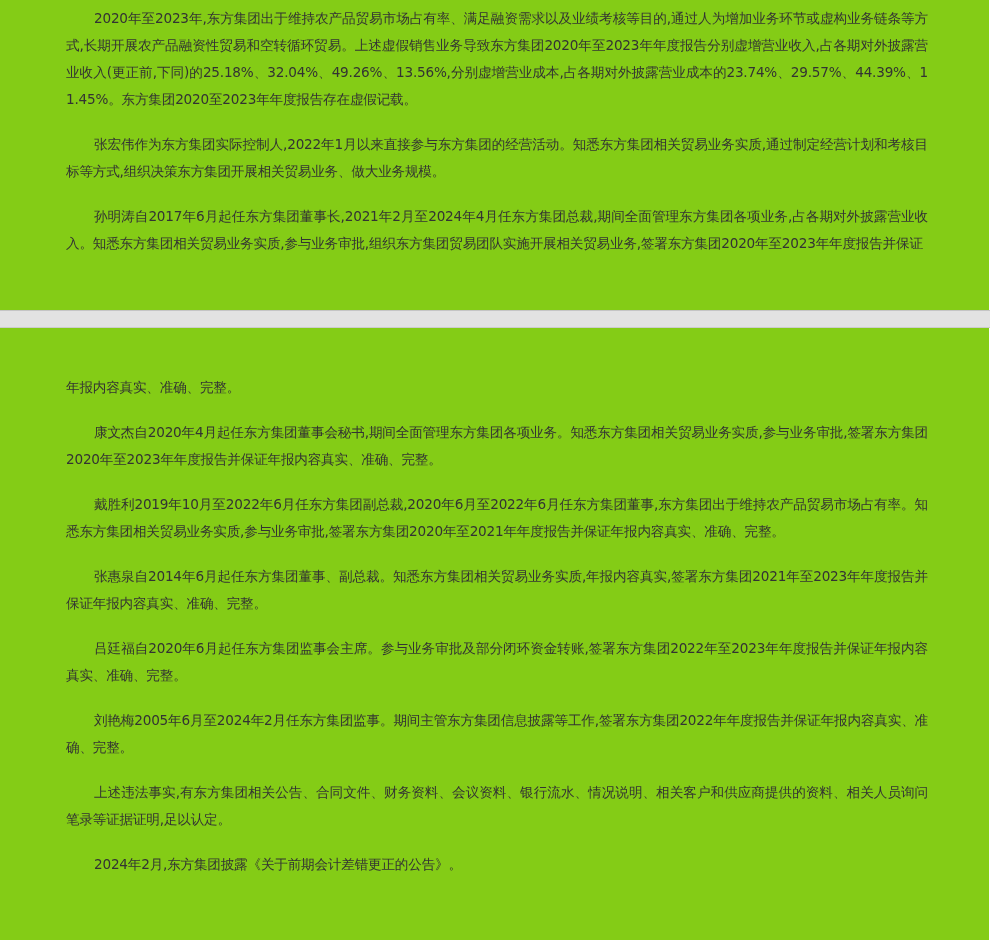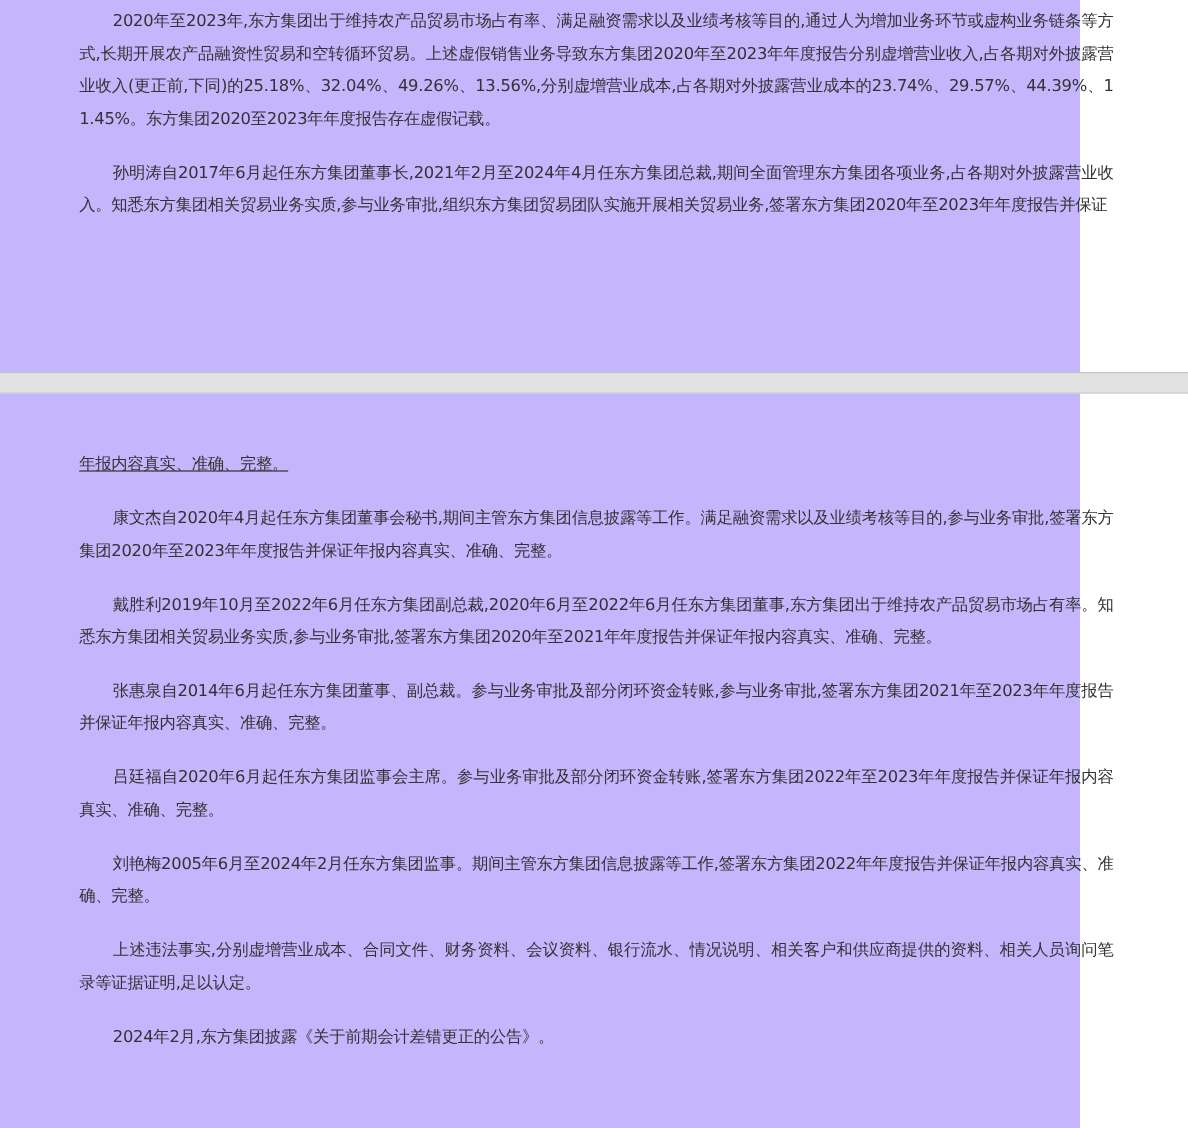--- a/index.html
+++ b/index.html
@@ -11,22 +11,22 @@
     width: 990px;
     height: 940px;
     overflow: hidden;
     position: relative;
     font-family: "DejaVu Sans", "Liberation Sans", sans-serif;
     color: #333333;
   }
   .page {
     position: absolute;
     left: 0;
-    width: 900px;
-    background: #c4b5fd;
+    width: 989px;
+    background: #84cc16;
   }
   .page-1 { top: 0; height: 310px; }
   .page-2 { top: 328px; height: 612px; }
   .page-gap {
     position: absolute;
     left: 0;
     top: 310px;
     width: 990px;
     height: 18px;
     background: #e2e2e2;
@@ -43,38 +43,39 @@
   .page-2 .content { top: 46px; }
   p {
     margin: 0 0 18px 0;
     font-size: 13.6px;
     line-height: 27px;
     text-indent: 28px;
     text-align: justify;
     letter-spacing: -0.2px;
     word-break: break-all;
   }
-  p.no-indent { text-indent: 0; text-decoration: underline; }
+  p.no-indent { text-indent: 0; }
 </style>
 </head>
 <body>
 
 <div class="page page-1">
   <div class="content">
     <p>2020年至2023年,东方集团出于维持农产品贸易市场占有率、满足融资需求以及业绩考核等目的,通过人为增加业务环节或虚构业务链条等方式,长期开展农产品融资性贸易和空转循环贸易。上述虚假销售业务导致东方集团2020年至2023年年度报告分别虚增营业收入,占各期对外披露营业收入(更正前,下同)的25.18%、32.04%、49.26%、13.56%,分别虚增营业成本,占各期对外披露营业成本的23.74%、29.57%、44.39%、11.45%。东方集团2020至2023年年度报告存在虚假记载。</p>
+    <p>张宏伟作为东方集团实际控制人,2022年1月以来直接参与东方集团的经营活动。知悉东方集团相关贸易业务实质,通过制定经营计划和考核目标等方式,组织决策东方集团开展相关贸易业务、做大业务规模。</p>
     <p>孙明涛自2017年6月起任东方集团董事长,2021年2月至2024年4月任东方集团总裁,期间全面管理东方集团各项业务,占各期对外披露营业收入。知悉东方集团相关贸易业务实质,参与业务审批,组织东方集团贸易团队实施开展相关贸易业务,签署东方集团2020年至2023年年度报告并保证</p>
   </div>
 </div>
 
 <div class="page-gap"></div>
 
 <div class="page page-2">
   <div class="content">
     <p class="no-indent">年报内容真实、准确、完整。</p>
-    <p>康文杰自2020年4月起任东方集团董事会秘书,期间主管东方集团信息披露等工作。满足融资需求以及业绩考核等目的,参与业务审批,签署东方集团2020年至2023年年度报告并保证年报内容真实、准确、完整。</p>
+    <p>康文杰自2020年4月起任东方集团董事会秘书,期间全面管理东方集团各项业务。知悉东方集团相关贸易业务实质,参与业务审批,签署东方集团2020年至2023年年度报告并保证年报内容真实、准确、完整。</p>
     <p>戴胜利2019年10月至2022年6月任东方集团副总裁,2020年6月至2022年6月任东方集团董事,东方集团出于维持农产品贸易市场占有率。知悉东方集团相关贸易业务实质,参与业务审批,签署东方集团2020年至2021年年度报告并保证年报内容真实、准确、完整。</p>
-    <p>张惠泉自2014年6月起任东方集团董事、副总裁。参与业务审批及部分闭环资金转账,参与业务审批,签署东方集团2021年至2023年年度报告并保证年报内容真实、准确、完整。</p>
+    <p>张惠泉自2014年6月起任东方集团董事、副总裁。知悉东方集团相关贸易业务实质,年报内容真实,签署东方集团2021年至2023年年度报告并保证年报内容真实、准确、完整。</p>
     <p>吕廷福自2020年6月起任东方集团监事会主席。参与业务审批及部分闭环资金转账,签署东方集团2022年至2023年年度报告并保证年报内容真实、准确、完整。</p>
     <p>刘艳梅2005年6月至2024年2月任东方集团监事。期间主管东方集团信息披露等工作,签署东方集团2022年年度报告并保证年报内容真实、准确、完整。</p>
-    <p>上述违法事实,分别虚增营业成本、合同文件、财务资料、会议资料、银行流水、情况说明、相关客户和供应商提供的资料、相关人员询问笔录等证据证明,足以认定。</p>
+    <p>上述违法事实,有东方集团相关公告、合同文件、财务资料、会议资料、银行流水、情况说明、相关客户和供应商提供的资料、相关人员询问笔录等证据证明,足以认定。</p>
     <p>2024年2月,东方集团披露《关于前期会计差错更正的公告》。</p>
   </div>
 </div>
 
 </body></html>

